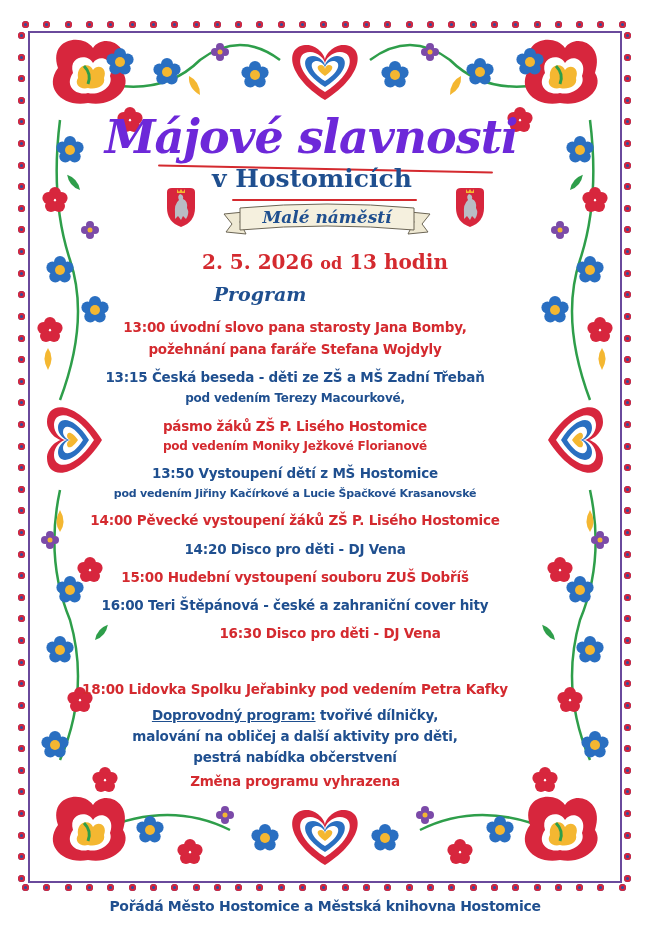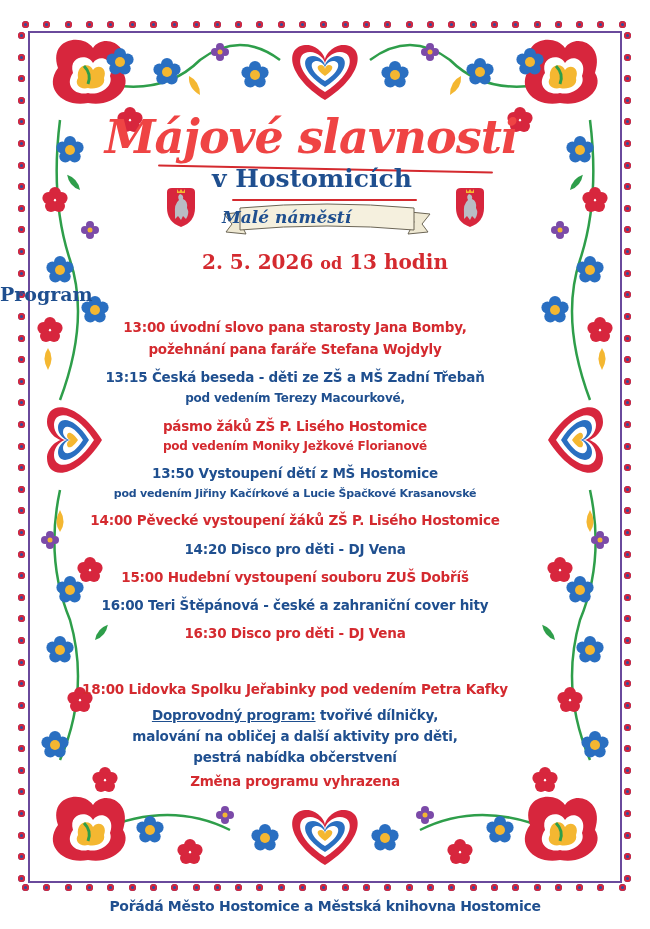--- a/index.html
+++ b/index.html
@@ -18,41 +18,41 @@
   .dotcol { position: absolute; display: flex; flex-direction: column; justify-content: space-between; }
   .dotcol.left { left: 18px; top: 32px; width: 8px; height: 850px; }
   .dotcol.right { left: 624px; top: 32px; width: 8px; height: 850px; }
   .dot { width: 7px; height: 7px; border-radius: 50%; background: #2f4e9e; box-shadow: inset 0 0 0 2px #d7263d; }
 
   
   .decor { position: absolute; }
   .title {
     position: absolute; left: 0; width: 622px; top: 110px; text-align: center;
     font-family: "DejaVu Serif", serif; font-weight: bold; font-style: italic;
-    font-size: 46px; color: #ef4444; letter-spacing: -1px;
+    font-size: 46px; color: #6d28d9; letter-spacing: -1px;
   }
   .title-underline { position: absolute; left: 158px; top: 168px; width: 335px; height: 2px; background: #d42a2f; transform: rotate(1.2deg); border-radius: 2px; }
   .subtitle {
     position: absolute; left: 0; width: 624px; top: 164px; text-align: center;
     font-family: "DejaVu Serif", serif; font-weight: bold; font-size: 25px; color: #1f4f8f;
   }
   .subtitle-underline { position: absolute; left: 232px; top: 199px; width: 185px; height: 2px; background: #d42a2f; border-radius: 2px; }
   .ribbon { position: absolute; left: 222px; top: 202px; width: 210px; height: 36px; }
   .ribbon-text {
-    position: absolute; left: 222px; width: 210px; top: 207px; text-align: left;
+    position: absolute; left: 222px; width: 210px; top: 207px; text-align: center;
     font-family: "DejaVu Serif", serif; font-weight: bold; font-style: italic; font-size: 17px; color: #1f4f8f;
   }
   .date {
     position: absolute; left: 0; width: 650px; top: 250px; text-align: center;
     font-family: "DejaVu Serif", serif; font-weight: bold; font-size: 20px; color: #d42a2f;
   }
   .date .small { font-size: 16px; }
   .program-heading {
-    position: absolute; left: 0; width: 520px; top: 283px; 
-    font-family: "DejaVu Serif", serif; font-weight: bold; font-size: 19px; color: #1f4f8f;
+    position: absolute; left: 0; width: 520px; top: 283px; text-align: center;
+    font-family: "DejaVu Serif", serif; font-weight: bold; font-style: italic; font-size: 19px; color: #1f4f8f;
   }
 
   .line {
     position: absolute; left: 0; width: 590px; text-align: center;
     font-family: "DejaVu Sans", sans-serif; font-weight: bold; white-space: nowrap;
   }
   .red { color: #d42a2f; }
   .blue { color: #1f4f8f; }
   .fs14 { font-size: 13.5px; letter-spacing: -0.2px; }
   .fs12 { font-size: 12px; letter-spacing: -0.2px; }
@@ -376,21 +376,21 @@
   <div class="line blue fs14" style="top:369px;">13:15 Česká beseda - děti ze ZŠ a MŠ Zadní Třebaň</div>
   <div class="line blue fs12" style="top:391px;">pod vedením Terezy Macourkové,</div>
   <div class="line red fs14" style="top:418px;">pásmo žáků ZŠ P. Lisého Hostomice</div>
   <div class="line red fs12" style="top:439px;">pod vedením Moniky Ježkové Florianové</div>
   <div class="line blue fs14" style="top:465px;">13:50 Vystoupení dětí z MŠ Hostomice</div>
   <div class="line blue fs11" style="top:487px;">pod vedením Jiřiny Kačírkové a Lucie Špačkové Krasanovské</div>
   <div class="line red fs14" style="top:512px;">14:00 Pěvecké vystoupení žáků ZŠ P. Lisého Hostomice</div>
   <div class="line blue fs14" style="top:541px;">14:20 Disco pro děti - DJ Vena</div>
   <div class="line red fs14" style="top:569px;">15:00 Hudební vystoupení souboru ZUŠ Dobříš</div>
   <div class="line blue fs14" style="top:597px;">16:00 Teri Štěpánová - české a zahraniční cover hity</div>
-  <div class="line red fs14" style="top:625px;">16:30 Disco pro děti - DJ Vena</div>
+  <div class="line red fs14" style="top:625px;padding-left:35px;">16:30 Disco pro děti - DJ Vena</div>
   <div class="line red fs14" style="top:681px;">18:00 Lidovka Spolku Jeřabinky pod vedením  Petra Kafky</div>
 
   <div class="line blue fs14" style="top:707px;">
     <span class="u">Doprovodný program:</span><span> tvořivé dílničky,</span>
   </div>
   <div class="line blue fs14" style="top:728px;">malování na obličej a další aktivity pro děti,</div>
   <div class="line blue fs14" style="top:749px;">pestrá nabídka občerstvení</div>
   <div class="line red fs14" style="top:773px;">Změna programu vyhrazena</div>
 
   <div class="footer">Pořádá Město Hostomice a Městská knihovna Hostomice</div>

